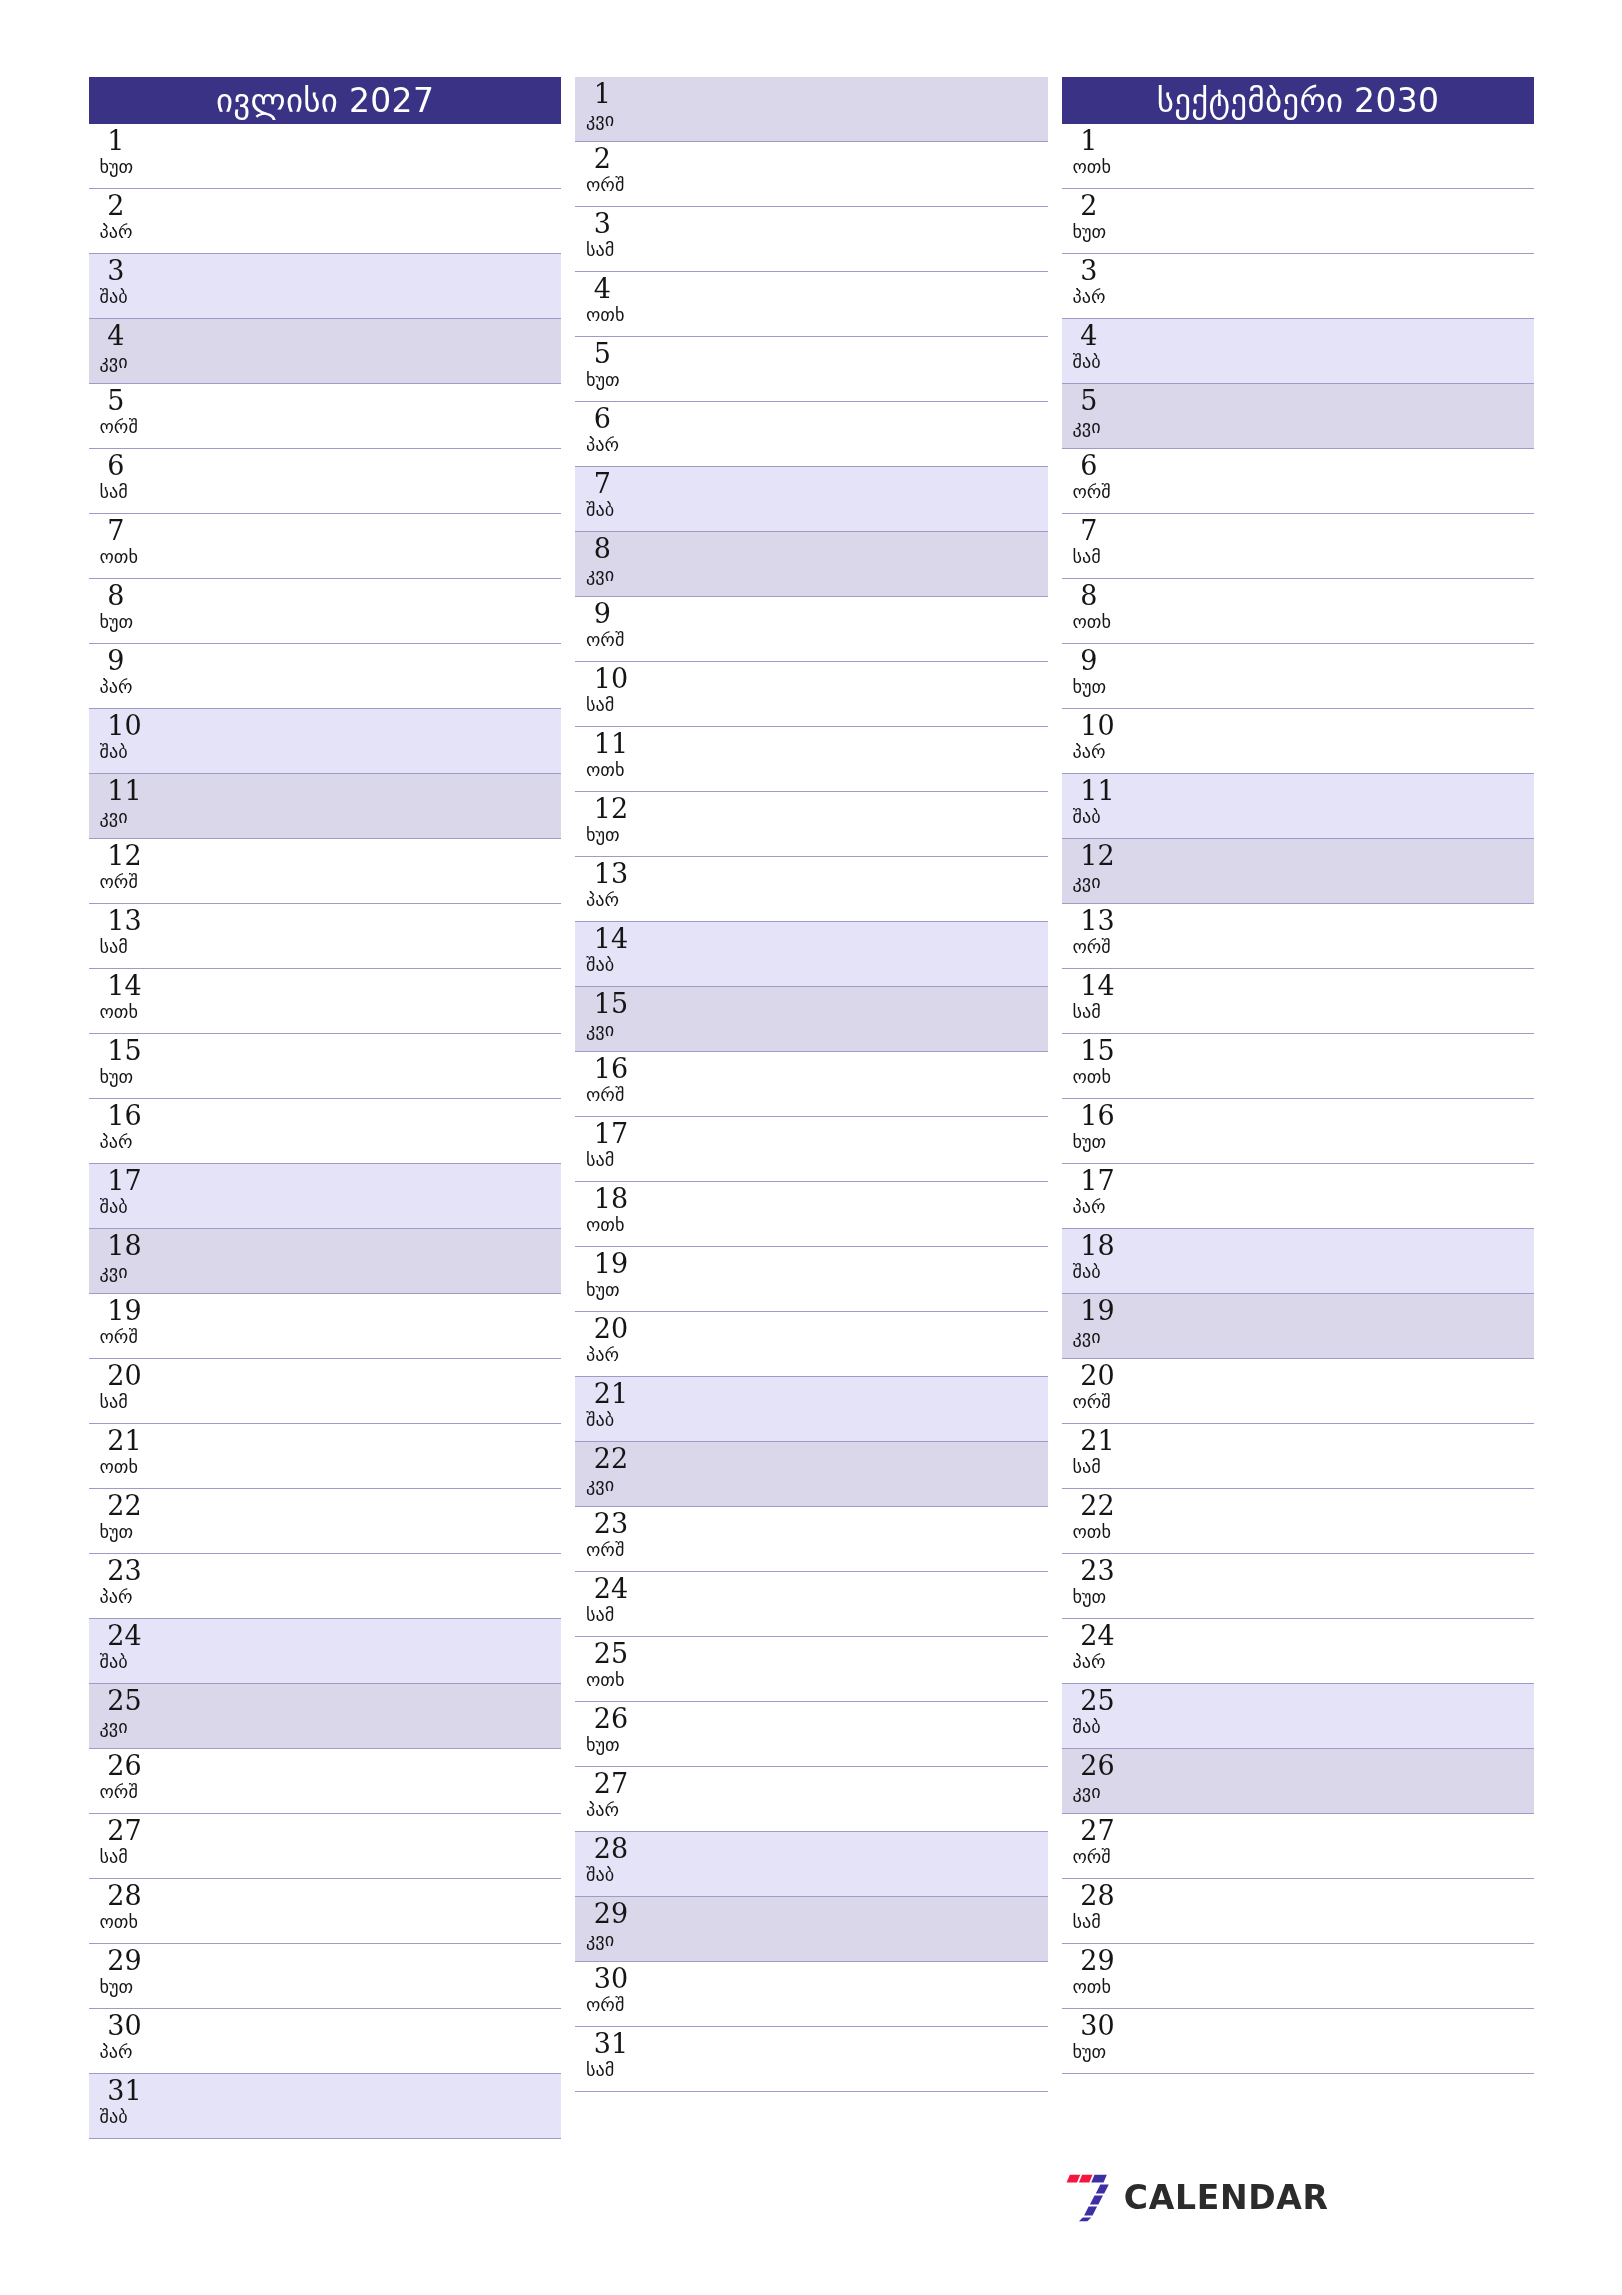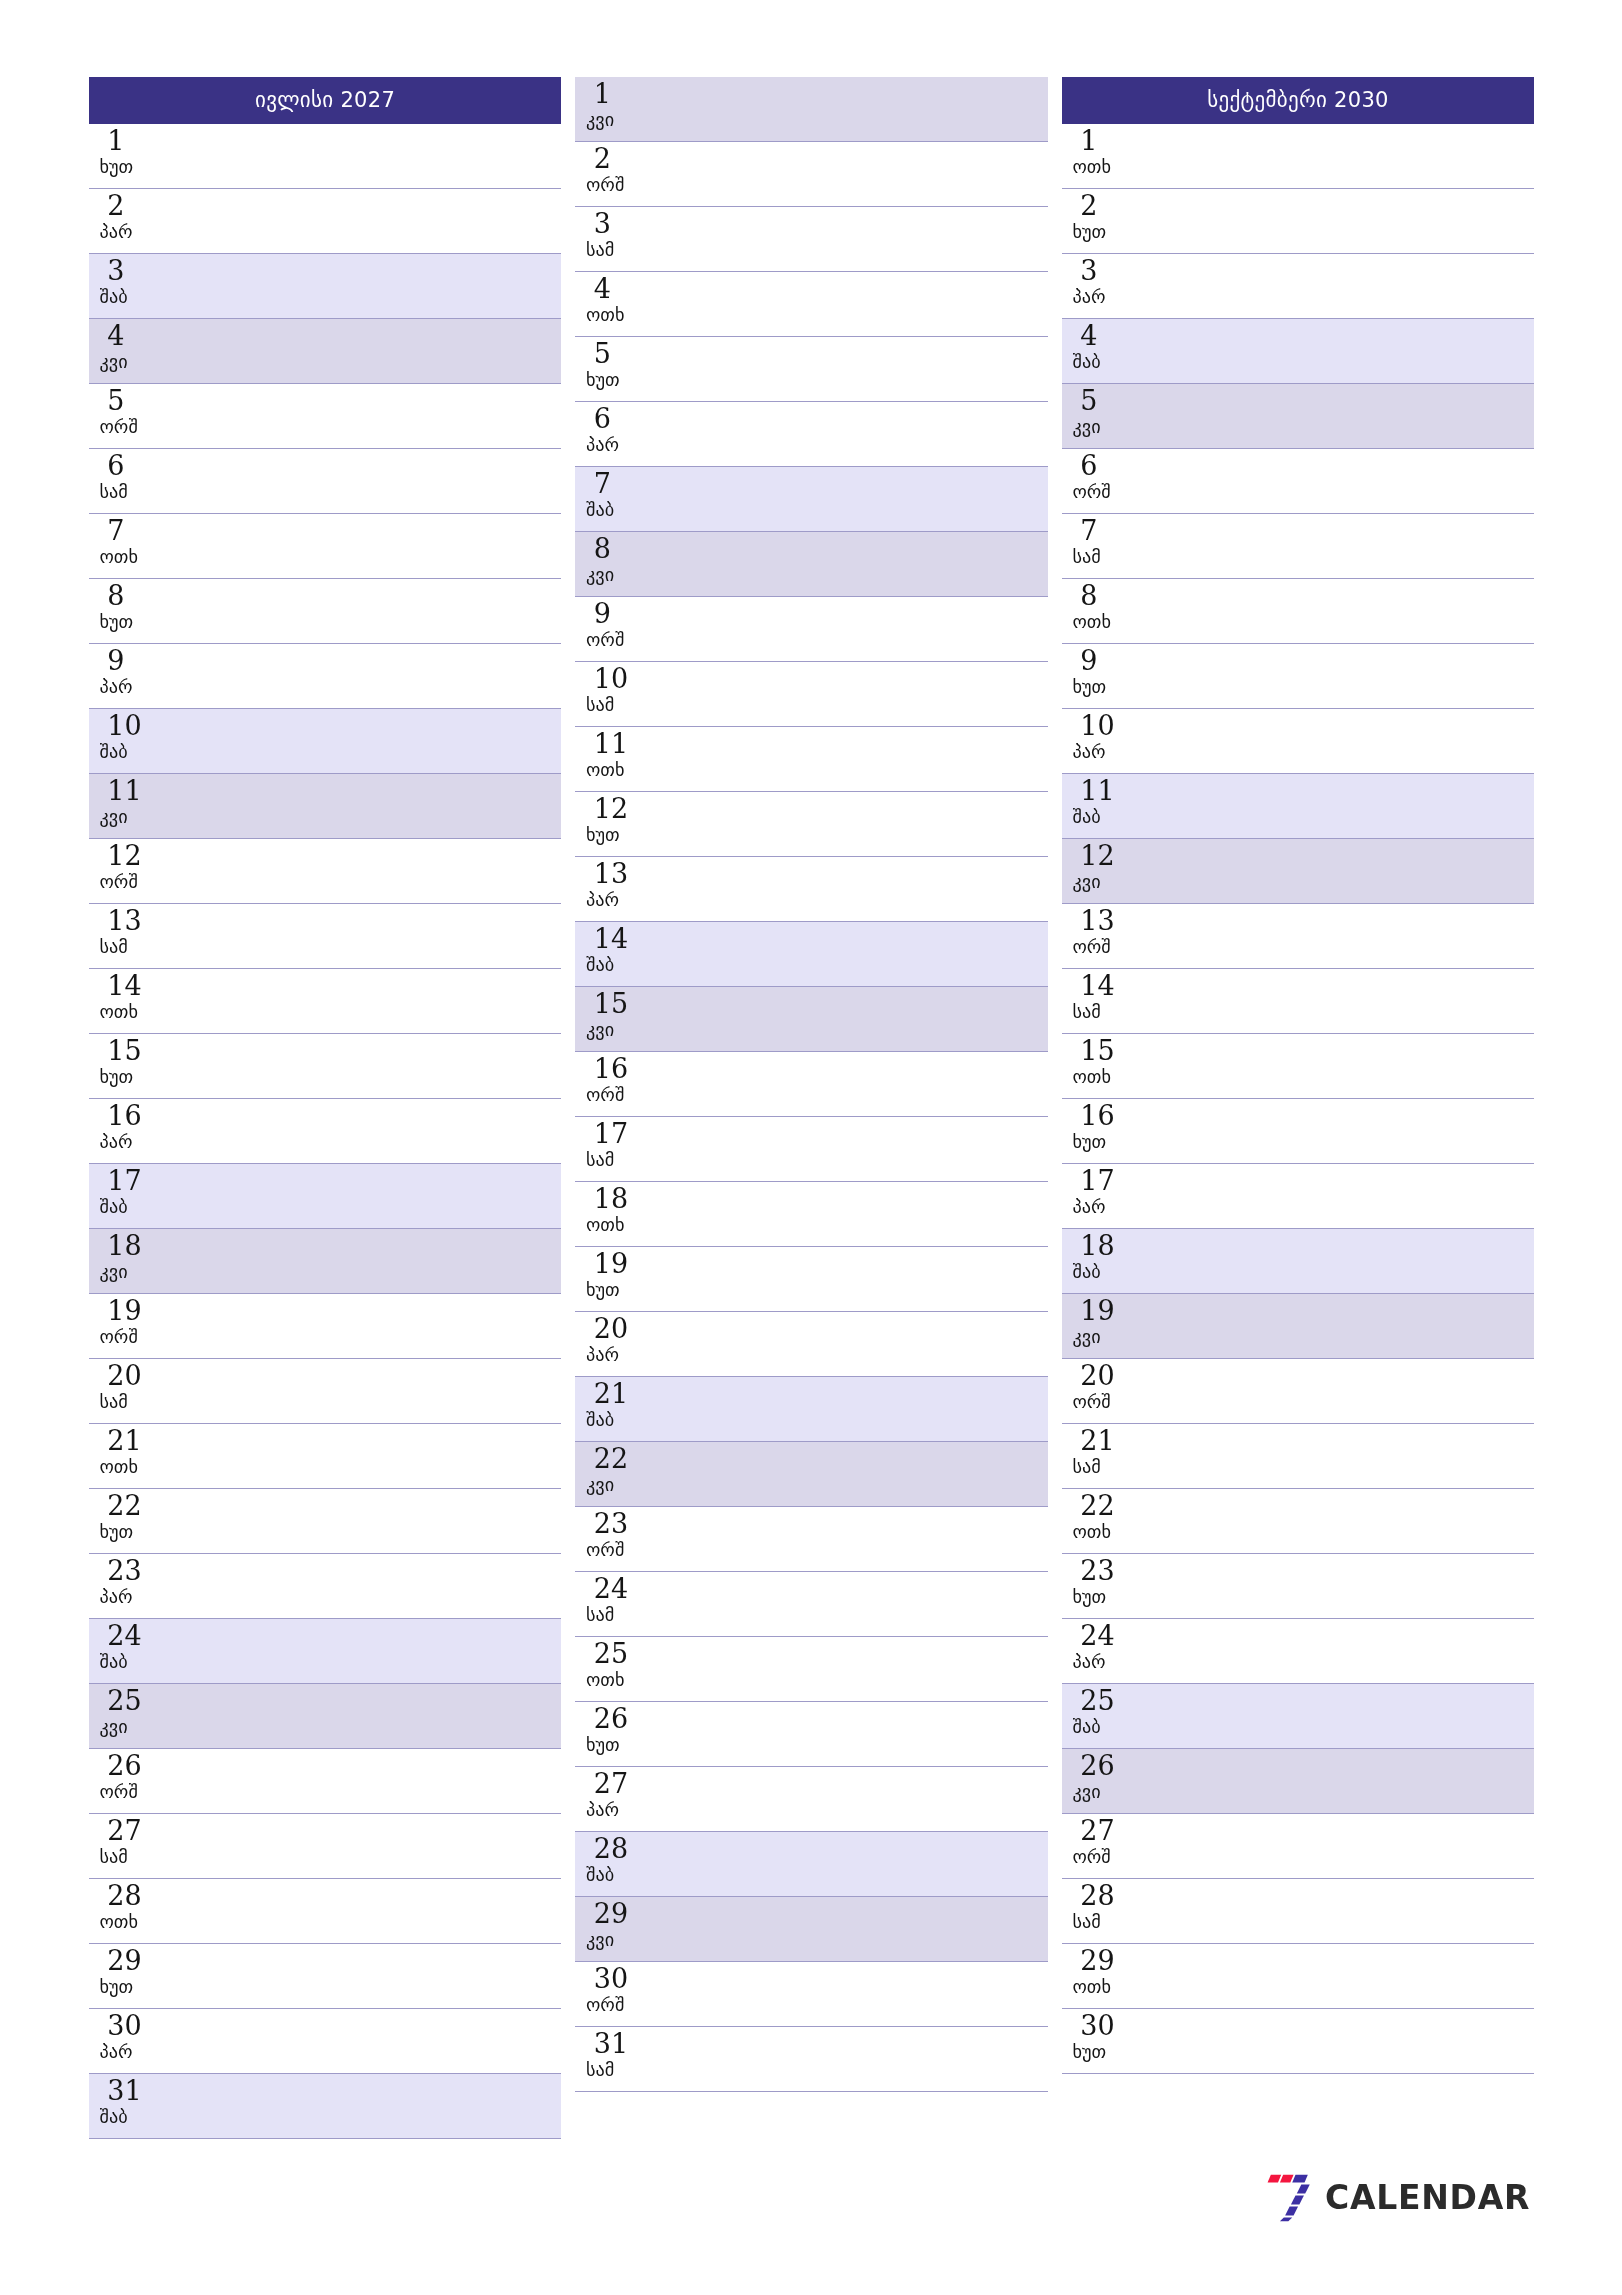--- a/index.html
+++ b/index.html
@@ -25,21 +25,21 @@
   .month-col {
     flex: 1 1 0;
     min-width: 0;
   }
   .month-header {
     background: #3a3285;
     color: #ffffff;
     text-align: center;
     height: 47px;
     line-height: 47px;
-    font-size: 21px;
+    font-size: 33px;
     font-family: "DejaVu Sans", sans-serif;
     letter-spacing: 0.3px;
     white-space: nowrap;
     overflow: hidden;
   }
   .days { width: 100%; }
   .day-row {
     height: 65px;
     box-sizing: border-box;
     border-bottom: 1.3px solid #9e9bc8;
@@ -60,27 +60,27 @@
   .day-dow {
     position: absolute;
     left: 10.5px; top: 34px;
     font-family: "DejaVu Sans", sans-serif;
     font-size: 18.3px;
     color: #151515;
     line-height: 1;
   }
   .footer {
     position: absolute;
-    right: 4px;
+    right: 12px;
     top: 2081px;
     width: 458px;
     height: 79px;
     display: flex;
     align-items: center;
-    justify-content: flex-end;
+    justify-content: flex-start;
   }
   .logo {
     display: flex;
     align-items: center;
     gap: 11.8px;
   }
   .logo-mark { width: 48px; height: 50px; display:block; }
   .logo-text {
     font-family: "DejaVu Sans", sans-serif;
     font-weight: bold;

